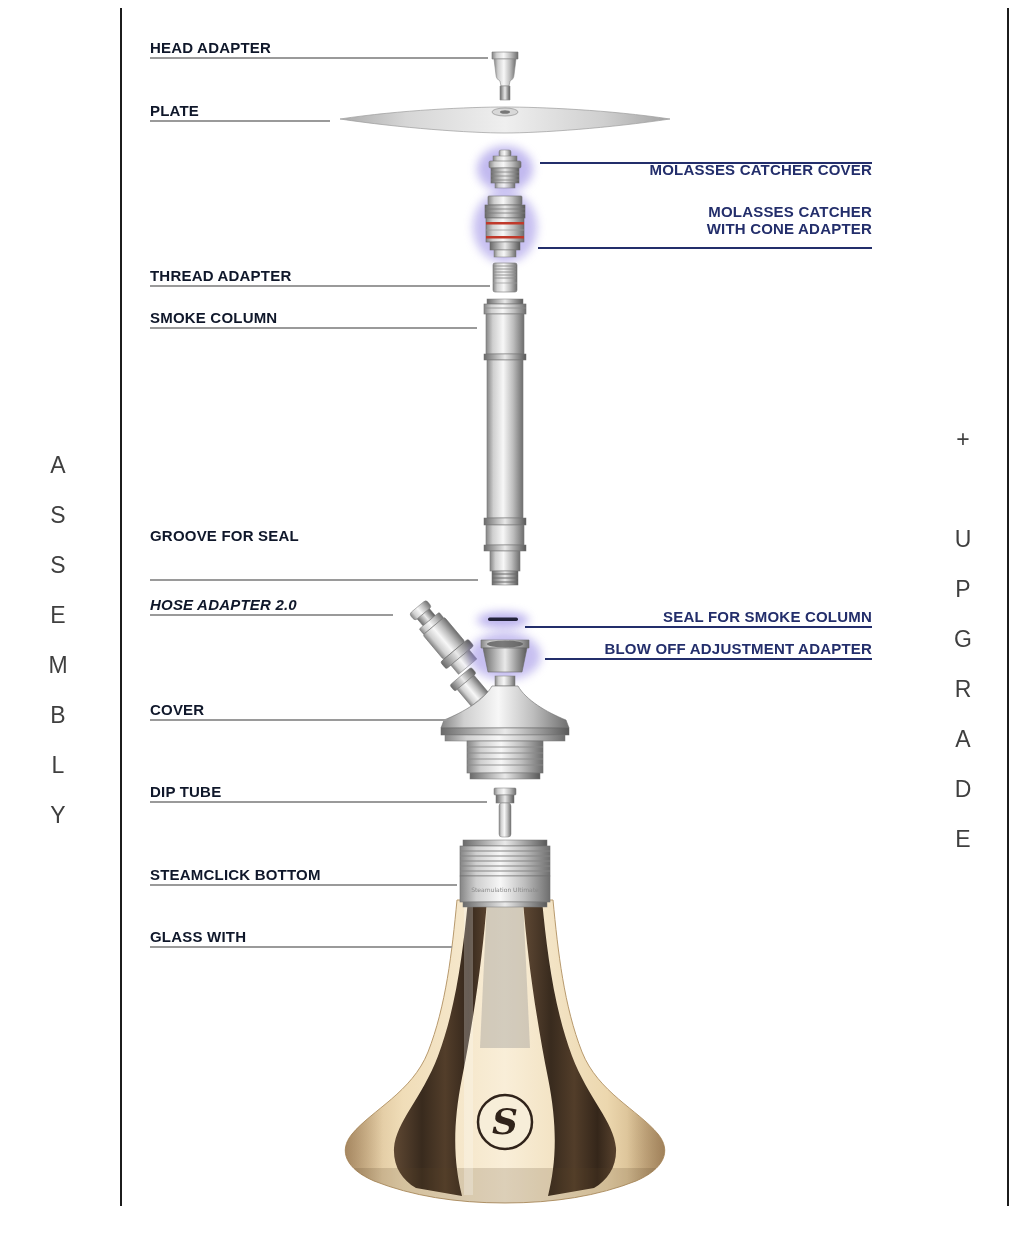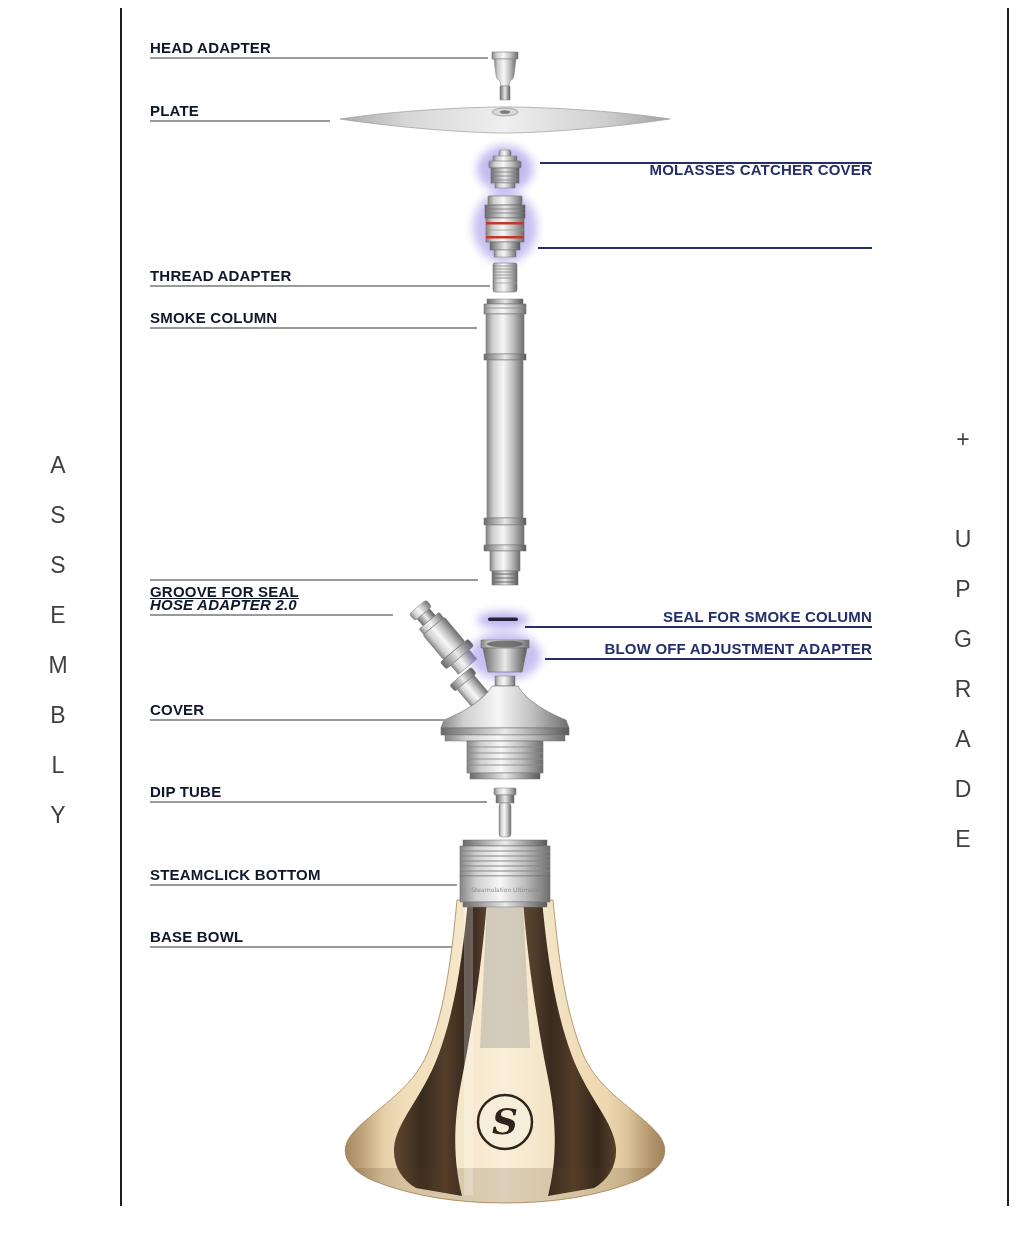--- a/index.html
+++ b/index.html
@@ -238,41 +238,45 @@
 
   <div class="lbl gold" style="left:150px; top:102px;">PLATE</div>
   <div class="lead gray" style="left:150px; top:120px; width:180px;"></div>
 
   <div class="lbl gold" style="left:150px; top:267px;">THREAD ADAPTER</div>
   <div class="lead gray" style="left:150px; top:285px; width:340px;"></div>
 
   <div class="lbl gold" style="left:150px; top:309px;">SMOKE COLUMN</div>
   <div class="lead gray" style="left:150px; top:327px; width:327px;"></div>
 
-  <div class="lbl gold" style="left:150px; top:583px;text-decoration:underline;">GROOVE FOR SEAL</div>
+  <div class="lbl gold" style="left:150px; top:527px;">GROOVE FOR SEAL</div>
   <div class="lead gray" style="left:150px; top:579px; width:328px;"></div>
 
   <div class="lbl gold" style="left:150px; top:596px;font-style:italic;">HOSE ADAPTER 2.0</div>
   <div class="lead gray" style="left:150px; top:614px; width:243px;"></div>
 
   <div class="lbl gold" style="left:150px; top:701px;">COVER</div>
   <div class="lead gray" style="left:150px; top:719px; width:297px;"></div>
 
   <div class="lbl gold" style="left:150px; top:783px;">DIP TUBE</div>
   <div class="lead gray" style="left:150px; top:801px; width:337px;"></div>
 
   <div class="lbl gold" style="left:150px; top:866px;">STEAMCLICK BOTTOM</div>
   <div class="lead gray" style="left:150px; top:884px; width:307px;"></div>
 
-  <div class="lbl gold" style="left:150px; top:928px;">BASE BOWL</div>
+  <div class="lbl gold" style="left:150px; top:928px;">GLASS WITH</div>
   <div class="lead gray" style="left:150px; top:946px; width:302px;"></div>
 
   <div class="lbl navy" style="right:152px; top:144px;margin-top:17px;">MOLASSES CATCHER COVER</div>
   <div class="lead navy" style="right:152px; top:162px; width:332px;"></div>
 
+  <div class="lbl navy" style="right:152px; top:203px;">
+    <span>MOLASSES CATCHER</span>
+    <span>WITH CONE ADAPTER</span>
+  </div>
   <div class="lead navy" style="right:152px; top:247px; width:334px;"></div>
 
   <div class="lbl navy" style="right:152px; top:608px;">SEAL FOR SMOKE COLUMN</div>
   <div class="lead navy" style="right:152px; top:626px; width:347px;"></div>
 
   <div class="lbl navy" style="right:152px; top:640px;">BLOW OFF ADJUSTMENT ADAPTER</div>
   <div class="lead navy" style="right:152px; top:658px; width:327px;"></div>
 
 </div>
 

